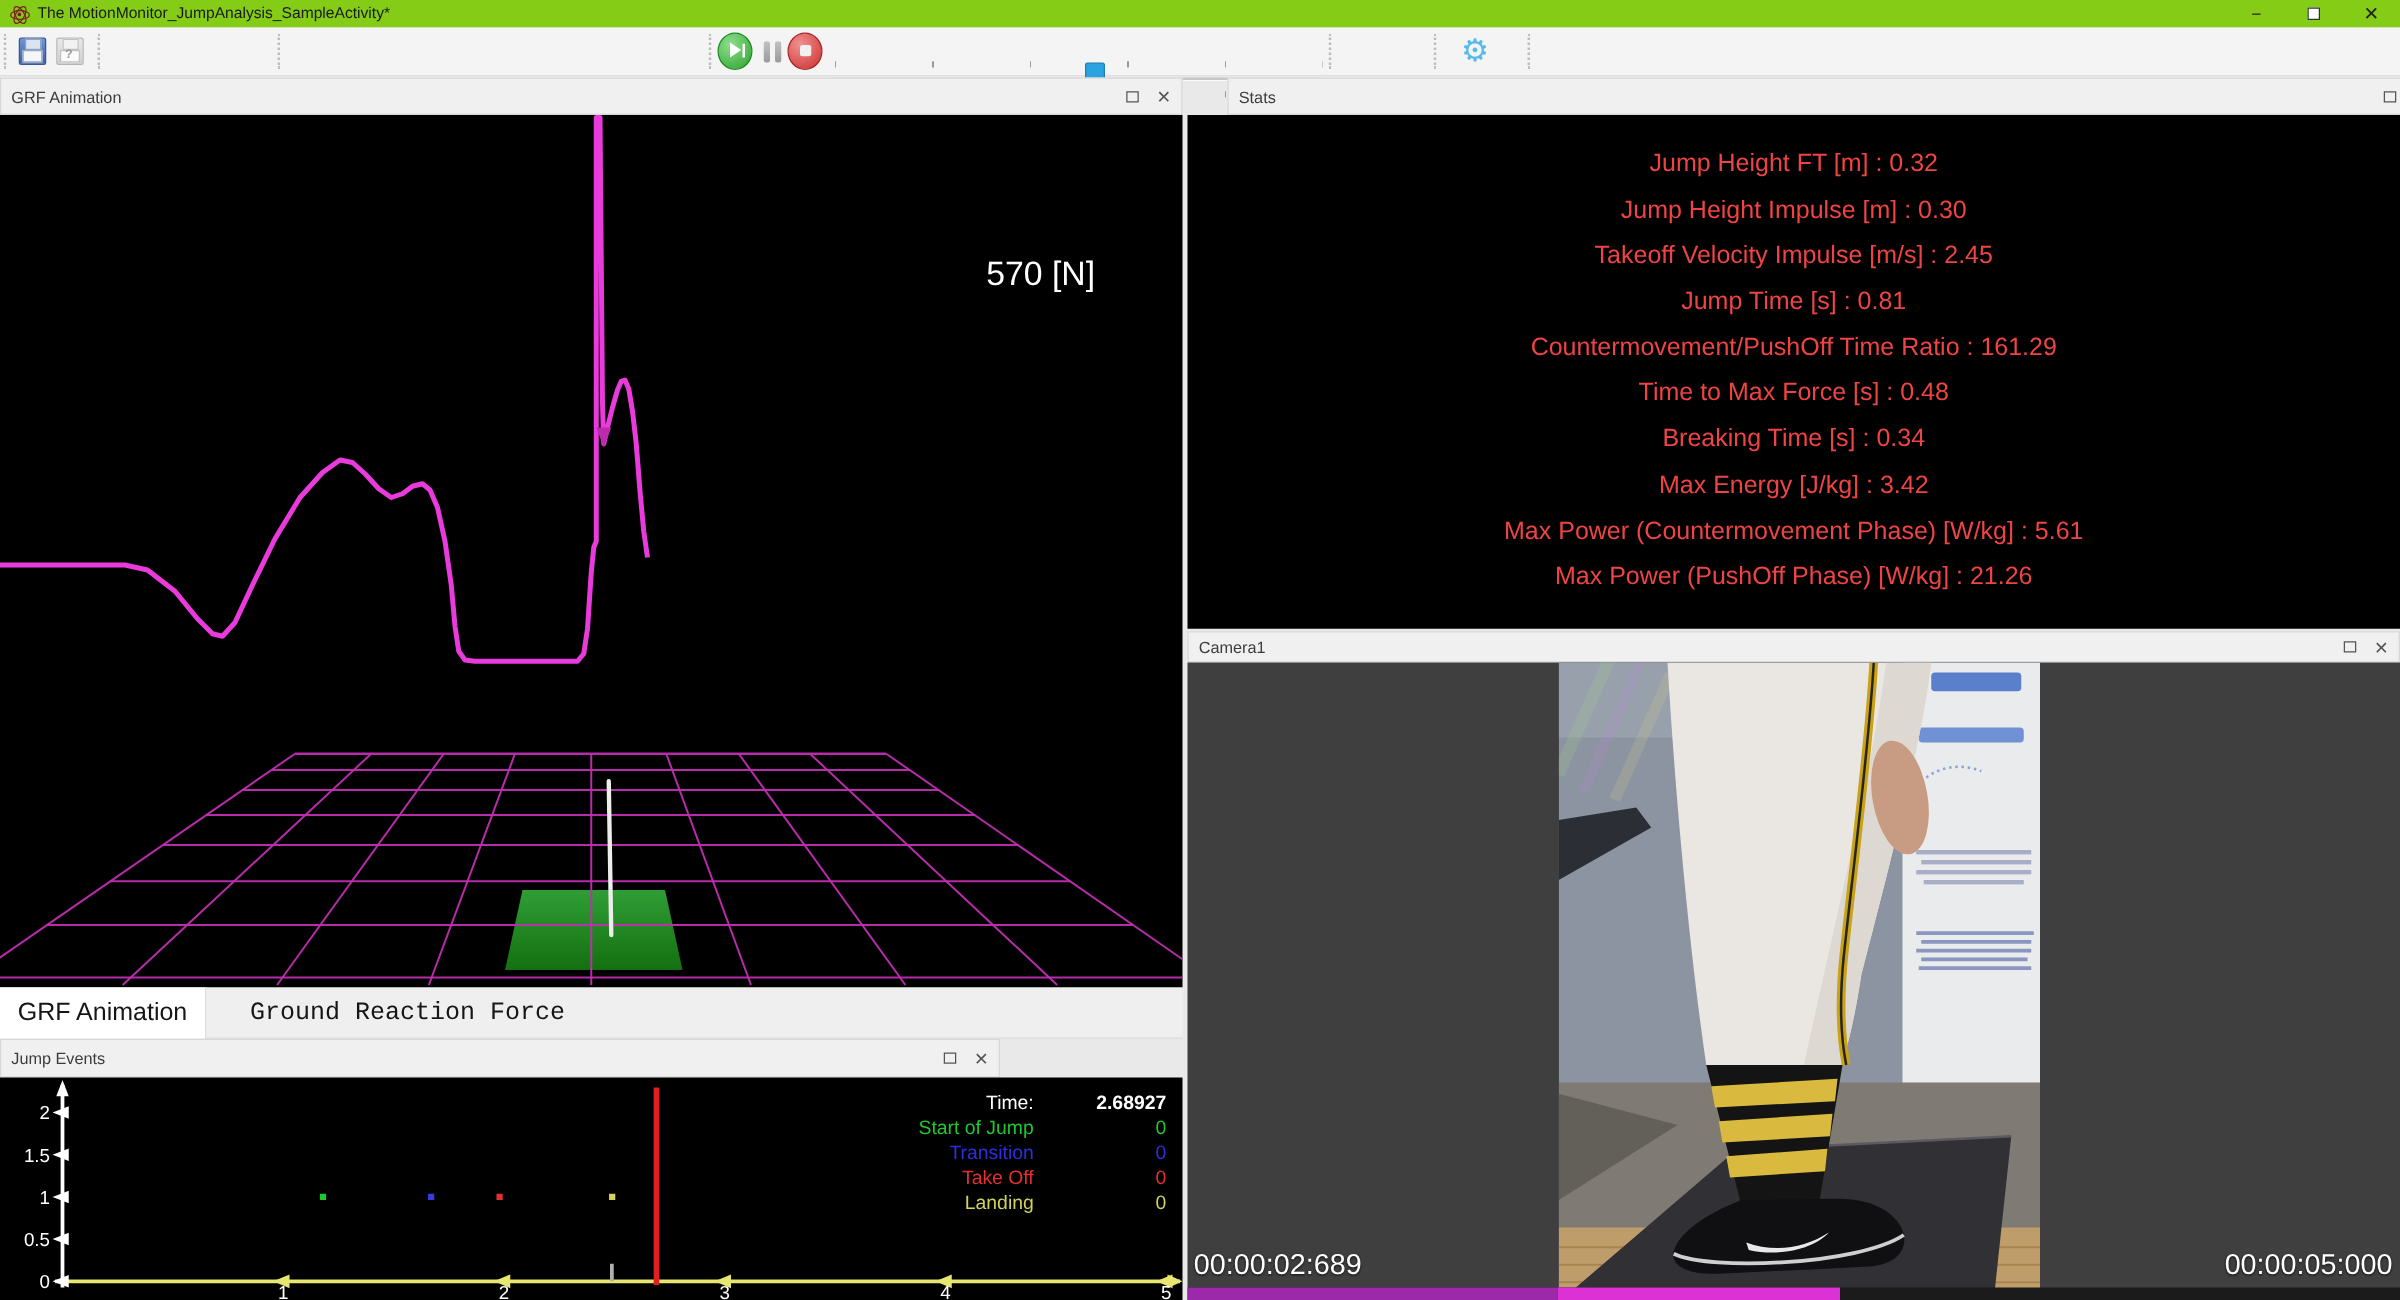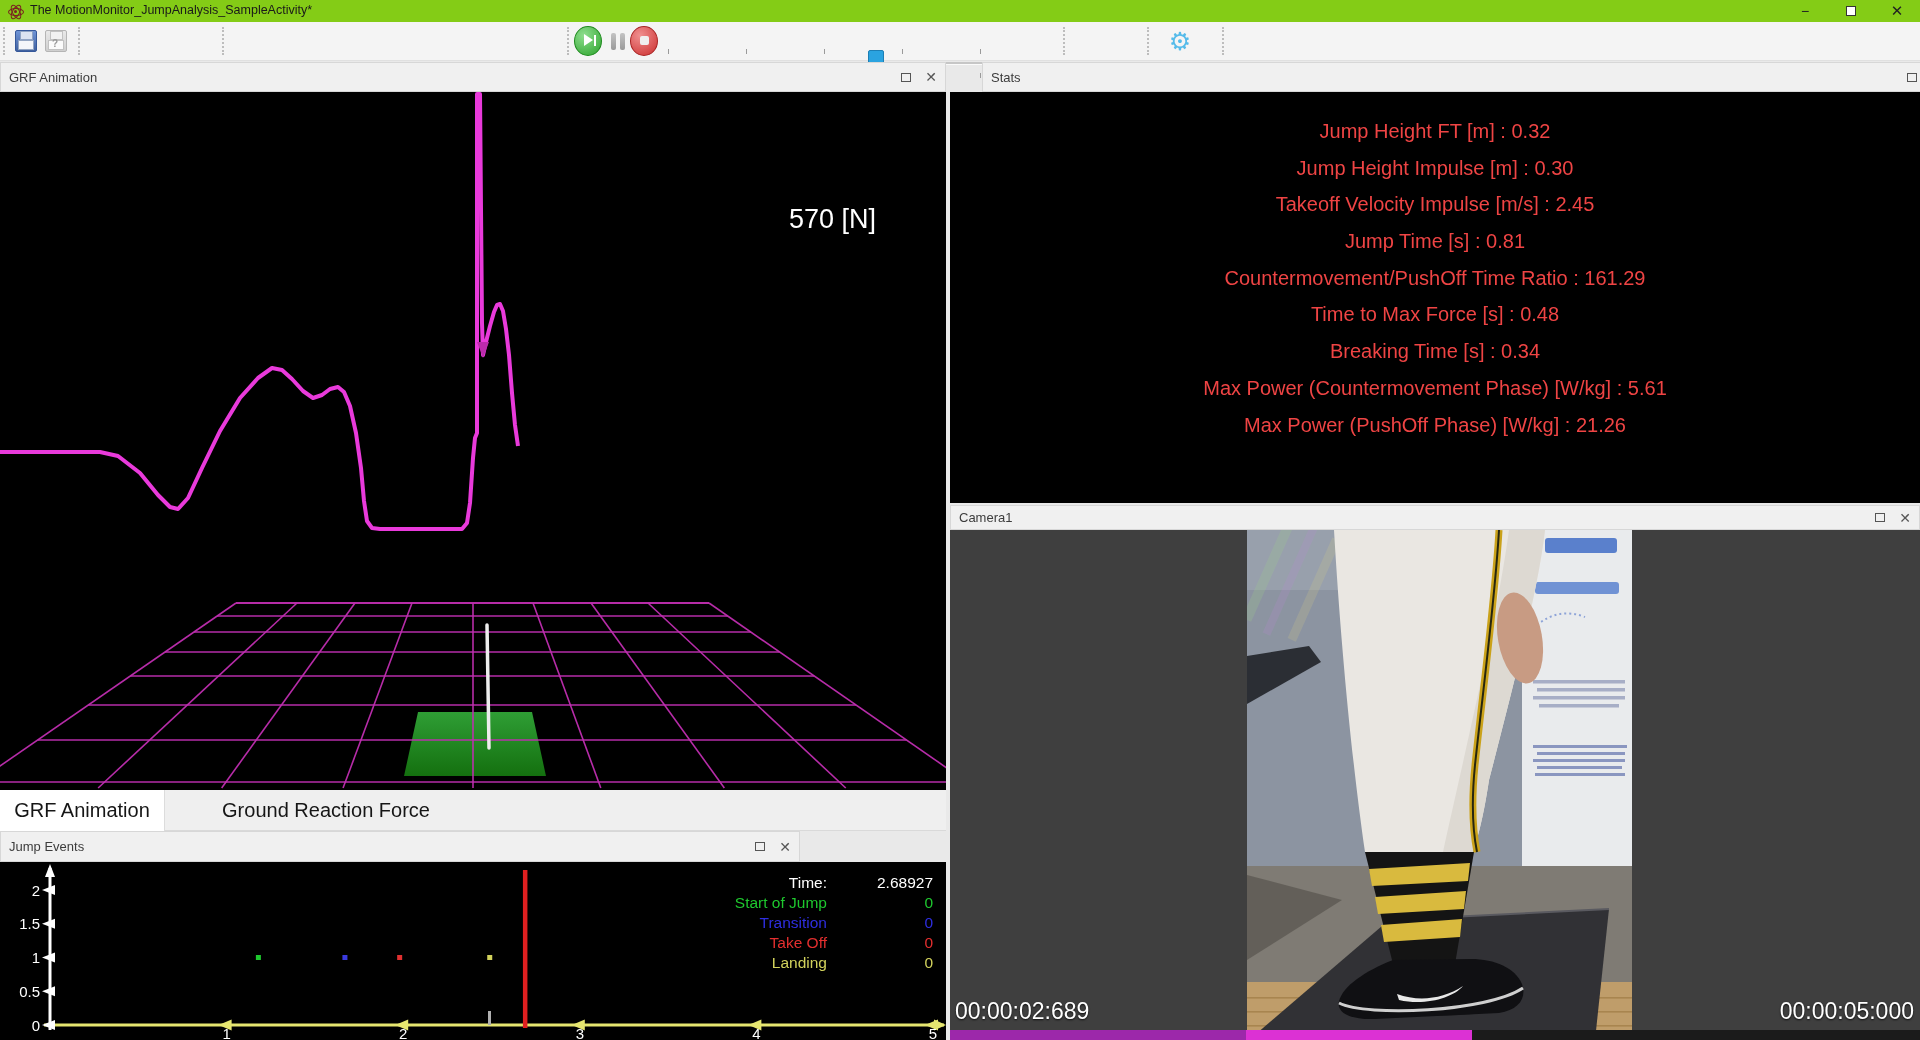--- a/index.html
+++ b/index.html
@@ -50,21 +50,21 @@
   .close-x{font-size:14px;color:#555;line-height:1;}
   .black-panel{position:absolute;background:#000;overflow:hidden;}
   
   #grf-header{left:0;top:62px;width:946px;height:30px;}
   #grf-content{left:0;top:92px;width:946px;height:698px;}
   #grf-force-label{position:absolute;left:770px;top:112px;width:125px;text-align:center;color:#fff;font-size:27px;}
   
   #tabbar{position:absolute;left:0;top:790px;width:946px;height:41px;background:#efefef;border-bottom:1px solid #d9d9d9;box-sizing:border-box;}
   .tab{position:absolute;top:0;height:41px;display:flex;align-items:center;font-size:20px;color:#161616;box-sizing:border-box;}
   #tab-grf{left:0;width:165px;background:#ffffff;border-right:1px solid #dcdcdc;justify-content:center;}
-  #tab-grf2{left:165px;width:312px;padding-left:10px;justify-content:center;}
+  #tab-grf2{left:165px;width:312px;padding-left:10px;justify-content:center;font-family:Liberation Mono, monospace;}
   
   #je-header{left:0;top:831px;width:800px;height:31px;text-align:center;}
   #je-content{left:0;top:862px;width:946px;height:178px;}
   #je-legend{position:absolute;right:13px;top:11px;width:370px;}
   .leg-row{display:flex;height:20px;align-items:center;font-size:15.5px;}
   .leg-label{flex:1;text-align:right;}
   .leg-value{width:106px;text-align:right;}
   
   #stats-header{left:950px;top:62px;width:970px;height:30px;margin-left:32px;}
   #stats-content{left:950px;top:92px;width:970px;height:411px;}
@@ -222,21 +222,21 @@
         <rect x="488" y="149" width="3" height="14" fill="#b0b0b0"></rect>
         <rect x="255.88799999999998" y="93" width="5" height="5" fill="#1ec82e"></rect>
         <rect x="342.42199999999997" y="93" width="5" height="5" fill="#3a3ae0"></rect>
         <rect x="397.168" y="93" width="5" height="5" fill="#e03030"></rect>
         <rect x="487.23400000000004" y="93" width="5" height="5" fill="#d2d25c"></rect>
         <rect x="522.925082" y="8" width="4.5" height="158" fill="#e02020"></rect>
       </svg>
     <div id="je-legend">
         <div class="leg-row">
           <span class="leg-label" style="color: rgb(255, 255, 255);">Time:</span>
-          <span class="leg-value" style="color: rgb(255, 255, 255);">2.68927</span>
+          <span class="leg-value" style="color: rgb(255, 255, 255); font-weight: bold;">2.68927</span>
         </div>
         <div class="leg-row">
           <span class="leg-label" style="color: rgb(30, 200, 46);">Start of Jump</span>
           <span class="leg-value" style="color: rgb(30, 200, 46);">0</span>
         </div>
         <div class="leg-row">
           <span class="leg-label" style="color: rgb(46, 46, 224);">Transition</span>
           <span class="leg-value" style="color: rgb(46, 46, 224);">0</span>
         </div>
         <div class="leg-row">
@@ -259,20 +259,21 @@
   </div>
   <div class="black-panel" id="stats-content">
     <div id="stats-lines">
         <div class="stat-line">Jump Height FT [m] : 0.32</div>
         <div class="stat-line">Jump Height Impulse [m] : 0.30</div>
         <div class="stat-line">Takeoff Velocity Impulse [m/s] : 2.45</div>
         <div class="stat-line">Jump Time [s] : 0.81</div>
         <div class="stat-line">Countermovement/PushOff Time Ratio : 161.29</div>
         <div class="stat-line">Time to Max Force [s] : 0.48</div>
         <div class="stat-line">Breaking Time [s] : 0.34</div>
+        <div class="stat-line">Max Energy [J/kg] : 3.42</div>
         <div class="stat-line">Max Power (Countermovement Phase) [W/kg] : 5.61</div>
         <div class="stat-line">Max Power (PushOff Phase) [W/kg] : 21.26</div>
       </div>
   </div>
 
   <div class="panel-header" id="cam-header">
     <span>Camera1</span>
     <span class="ph-controls">
       <span class="float-icon"></span>
       <span class="close-x">✕</span>

